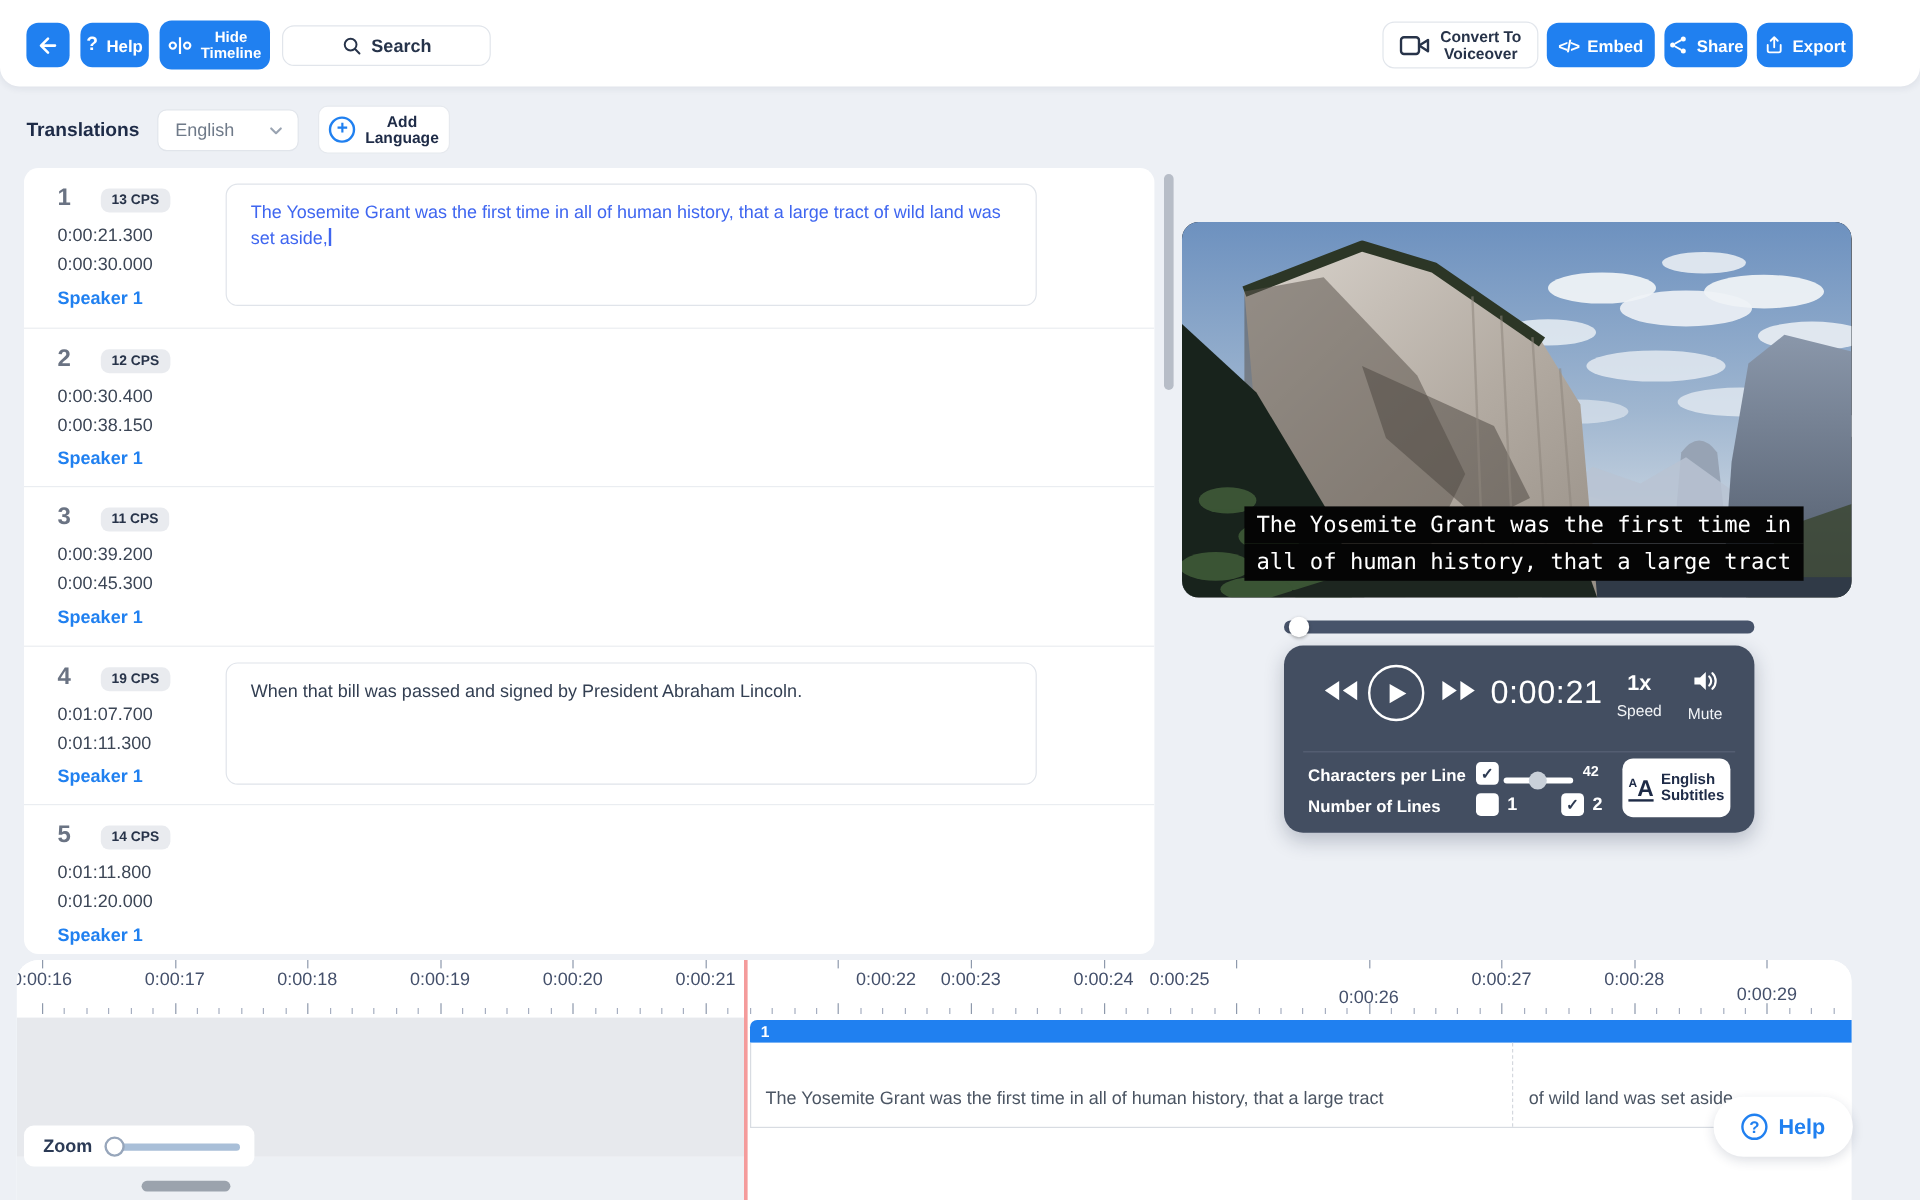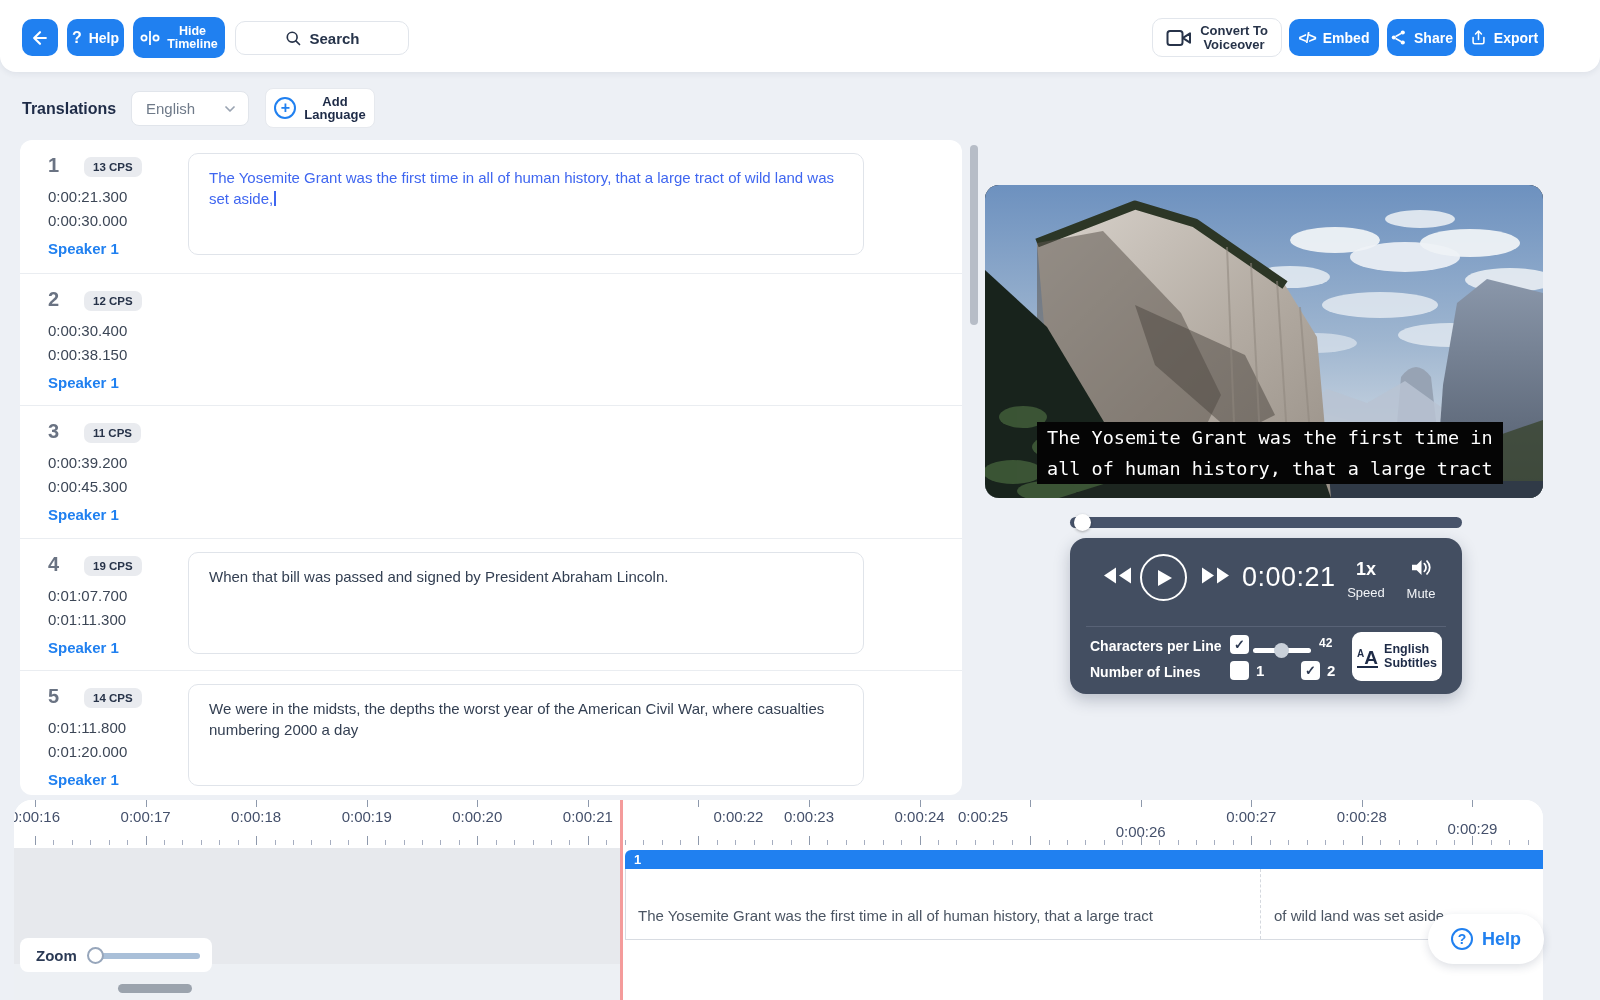--- a/index.html
+++ b/index.html
@@ -303,21 +303,20 @@
     <span class="speaker">Speaker 1</span>
     <div class="sub-textbox">When that bill was passed and signed by President Abraham Lincoln.</div>
   </div>
 
   <div class="sub-row">
     <span class="row-index">5</span>
     <span class="cps-badge">14 CPS</span>
     <span class="ts-start">0:01:11.800</span>
     <span class="ts-end">0:01:20.000</span>
     <span class="speaker">Speaker 1</span>
-    <div class="sub-textbox">We were in the midsts, the depths the worst year of the American Civil War, where casualties numbering 2000 a day</div>
   </div>
 </div>
 <div class="list-scrollbar"></div>
 
 <div class="video-frame">
   <svg width="558" height="313" viewBox="0 0 558 313" preserveAspectRatio="none">
     <defs>
       <linearGradient id="sky" x1="0" y1="0" x2="0" y2="1">
         <stop offset="0" stop-color="#6d91bf"></stop>
           <stop offset=".5" stop-color="#9fb6d0"></stop>

